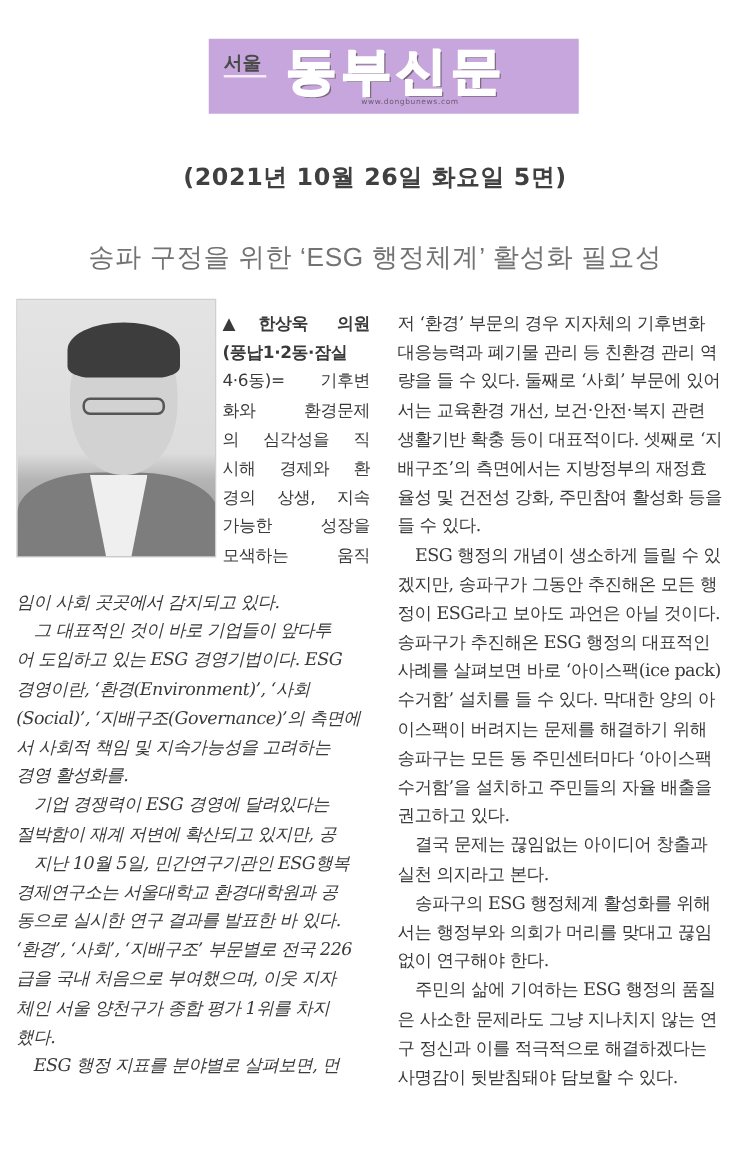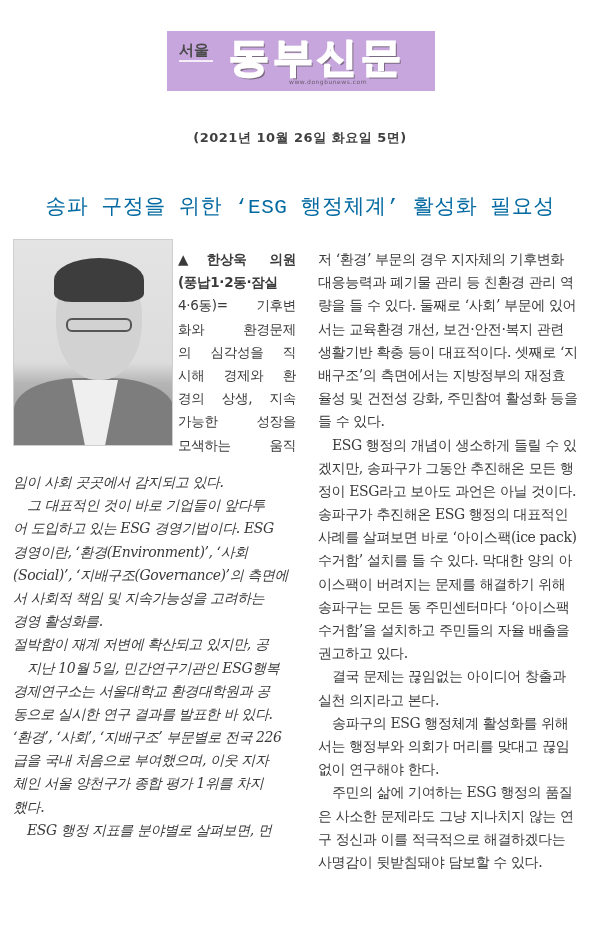--- a/index.html
+++ b/index.html
@@ -11,21 +11,21 @@
     }
     body {
       position: relative;
       font-family: "DejaVu Serif", "Liberation Serif", serif;
       color: #3a3a3a;
     }
     .masthead {
       position: absolute;
       left: 167px;
       top: 31px;
-      width: 268px;
+      width: 296px;
       height: 60px;
       background: #c6a6dc;
       overflow: hidden;
     }
     .masthead .region {
       position: absolute;
       left: 12px;
       top: 10px;
       font-family: "DejaVu Sans", sans-serif;
       font-weight: bold;
@@ -65,33 +65,33 @@
       letter-spacing: 0.5px;
     }
     .dateline {
       position: absolute;
       left: 0;
       width: 600px;
       top: 129px;
       text-align: center;
       font-family: "DejaVu Sans", sans-serif;
       font-weight: bold;
-      font-size: 13px;
+      font-size: 19px;
       color: #404040;
       letter-spacing: 0.5px;
     }
     .headline {
       position: absolute;
       left: 0;
       width: 600px;
       top: 192px;
       text-align: center;
-      font-family: Liberation Mono, monospace;
+      font-family: Liberation Sans, sans-serif;
       font-size: 21px;
-      color: #0369a1;
+      color: #737373;
       letter-spacing: 0.5px;
     }
     .photo {
       position: absolute;
       left: 13px;
       top: 239px;
       width: 160px;
       height: 207px;
       background: linear-gradient(180deg, #e4e4e4 0%, #dcdcdc 60%, #b5b5b5 70%, #8e8e8e 100%);
       border: 1px solid #cfcfcf;
@@ -213,20 +213,21 @@
 </div>
 
 <div class="col col-left">
   <span class="line">임이 사회 곳곳에서 감지되고 있다.</span>
   <span class="line" style="padding-left: 14px;">그 대표적인 것이 바로 기업들이 앞다투</span>
   <span class="line">어 도입하고 있는 ESG 경영기법이다. ESG</span>
   <span class="line">경영이란, ‘환경(Environment)’, ‘사회</span>
   <span class="line">(Social)’, ‘지배구조(Governance)’의 측면에</span>
   <span class="line">서 사회적 책임 및 지속가능성을 고려하는</span>
   <span class="line">경영 활성화를.</span>
+  <span class="line" style="padding-left: 14px;">기업 경쟁력이 ESG 경영에 달려있다는</span>
   <span class="line">절박함이 재계 저변에 확산되고 있지만, 공</span>
   <span class="line" style="padding-left: 14px;">지난 10월 5일, 민간연구기관인 ESG행복</span>
   <span class="line">경제연구소는 서울대학교 환경대학원과 공</span>
   <span class="line">동으로 실시한 연구 결과를 발표한 바 있다.</span>
   <span class="line">‘환경’, ‘사회’, ‘지배구조’ 부문별로 전국 226</span>
   <span class="line">급을 국내 처음으로 부여했으며, 이웃 지자</span>
   <span class="line">체인 서울 양천구가 종합 평가 1위를 차지</span>
   <span class="line">했다.</span>
   <span class="line" style="padding-left: 14px;">ESG 행정 지표를 분야별로 살펴보면, 먼</span>
 </div>

